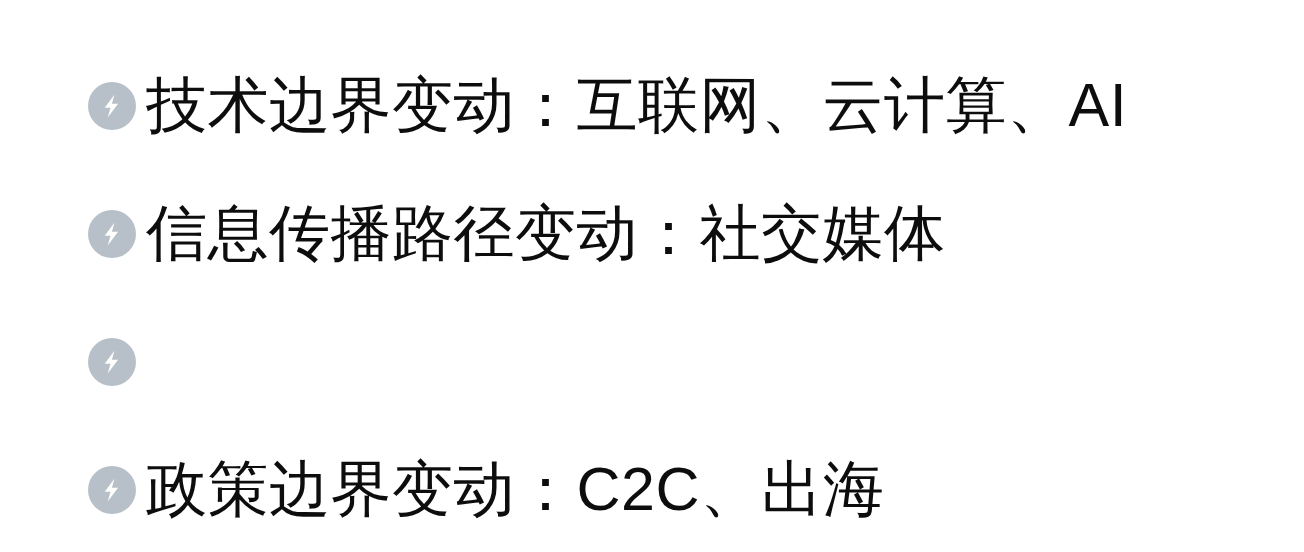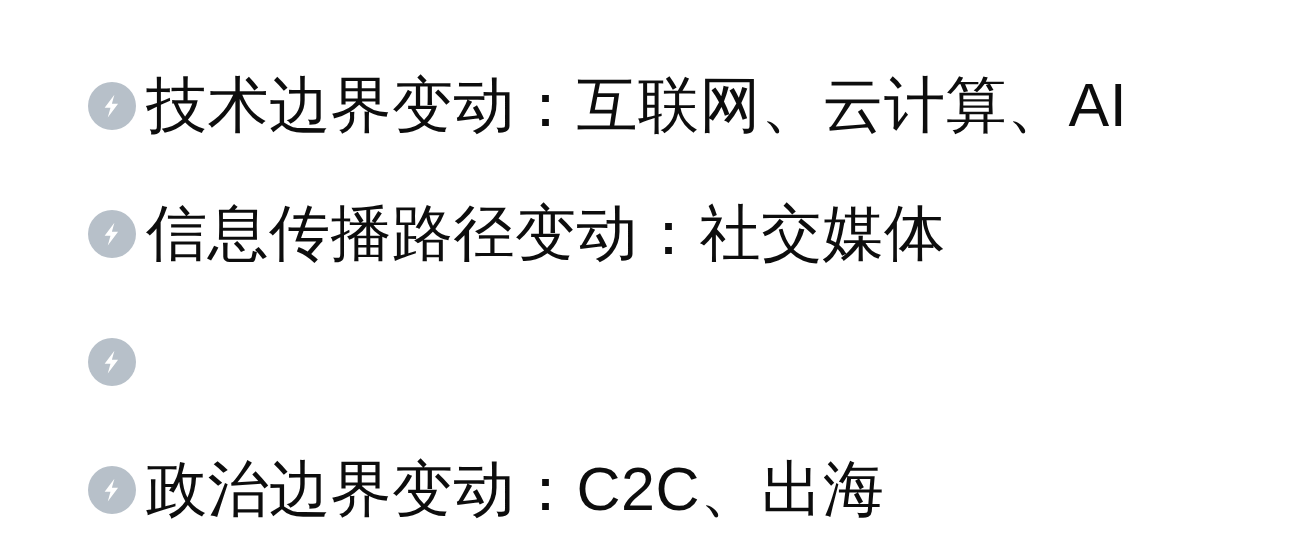--- a/index.html
+++ b/index.html
@@ -102,18 +102,18 @@
         </svg>
       </span>
     </div>
 
     <div class="bullet-row">
       <span class="bullet-icon" style="background: rgb(183, 192, 201);">
         <svg viewBox="0 0 24 24" xmlns="http://www.w3.org/2000/svg" aria-hidden="true">
           <polygon points="14.2,1.5 5.2,13.6 10.6,13.6 8.1,22.5 17.6,10.0 11.9,10.0" fill="#ffffff"></polygon>
         </svg>
       </span>
-      <span class="bullet-text" style="color: rgb(13, 13, 13);">政治边界变动：C2C、出海</span>
+      <span class="bullet-text" style="color: rgb(13, 13, 13);">政策边界变动：C2C、出海</span>
     </div>
 
   </div>
 
 </div>
 
 </body></html>

